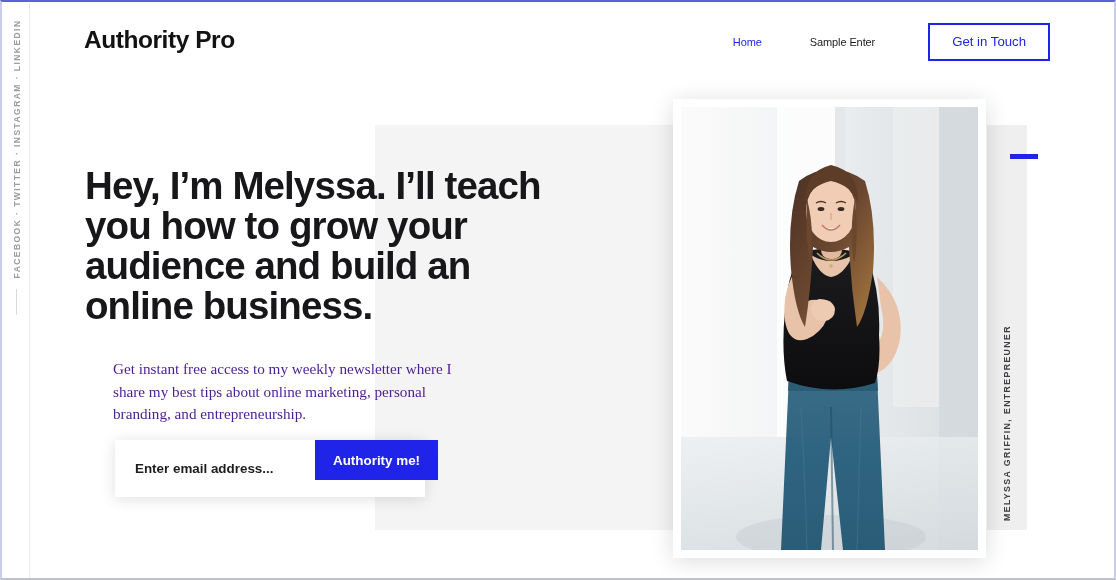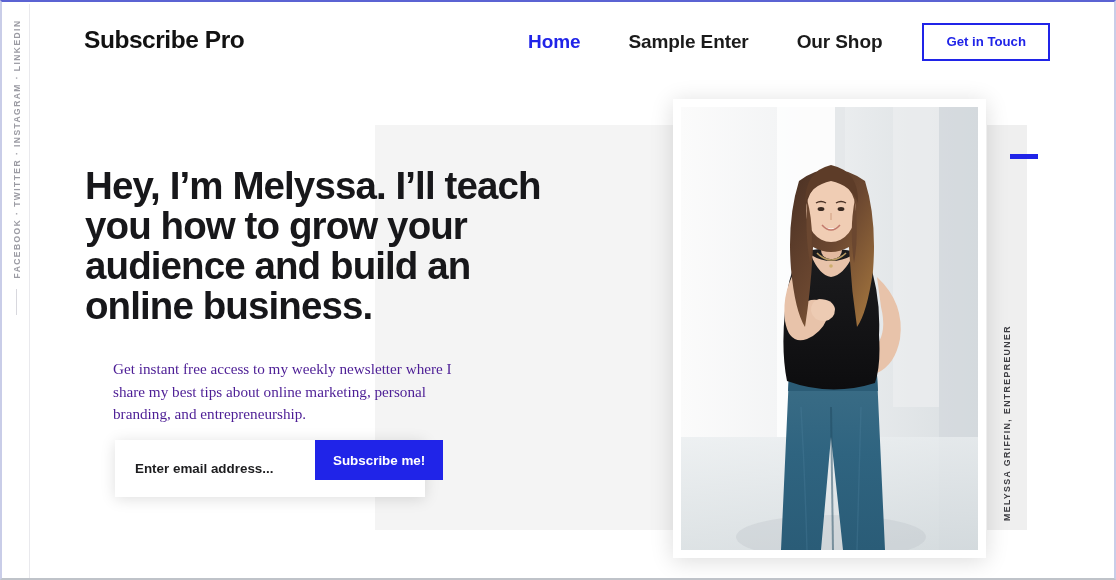--- a/index.html
+++ b/index.html
@@ -78,38 +78,38 @@
     cursor: pointer;
   }
   #main-nav {
     position: absolute;
     right: 66px; top: 19px;
     display: flex;
     align-items: center;
     gap: 0px;
   }
   #main-nav .nav-item {
-    font-size: 19px;
-    font-weight: 700;
+    font-size: 11px;
+    font-weight: 400;
     color: #1b1b1b;
     padding: 0 24px;
     line-height: 38px;
     cursor: pointer;
     white-space: nowrap;
     letter-spacing: -0.1px;
   }
   #main-nav .nav-item.active { color: #2024e8; }
   #main-nav .nav-cta {
     font-size: 13.2px;
-    font-weight: 700;
+    font-weight: 400;
     color: #2024e8;
     border: 2px solid #2024e8;
     padding: 0 22px;
     line-height: 34px;
-    margin-left: 16px;
+    margin-left: 29px;
     cursor: pointer;
     white-space: nowrap;
   }
 
   
   #hero { position: absolute; left: 28px; top: 76px; width: 1086px; height: 502px; }
 
   .gray-block-left {
     position: absolute;
     left: 345px; top: 47px;
@@ -234,44 +234,43 @@
 <div id="page-frame">
 
   <div id="social-rail">
     <div class="rail-inner">
       <span class="rail-text">FACEBOOK  ·  TWITTER  ·  INSTAGRAM  ·  LINKEDIN</span>
     </div>
     <div class="rail-line"></div>
   </div>
 
   <div id="site-header">
-    <div id="site-logo">Subscribe Pro</div>
+    <div id="site-logo">Authority Pro</div>
 
     <nav id="main-nav">
       <span class="nav-item active">Home</span>
       <span class="nav-item">Sample Enter</span>
-      <span class="nav-item">Our Shop</span>
       <span class="nav-cta">Get in Touch</span>
     </nav>
   </div>
 
   <section id="hero">
 
     <div class="gray-block-left"></div>
     <div class="gray-block-right"></div>
     <div id="accent-bar"></div>
 
     <div id="hero-copy">
       <h1 id="hero-headline">Hey, I’m Melyssa. I’ll teach you how to grow your audience and build an online business.</h1>
       <p id="hero-subtext">Get instant free access to my weekly newsletter where I share my best tips about online marketing, personal branding, and entrepreneurship.</p>
     </div>
 
     <form id="subscribe-form">
       <input id="email-input" type="text" placeholder="Enter email address..." style="">
-      <button id="subscribe-button" type="submit">Subscribe me!</button>
+      <button id="subscribe-button" type="submit">Authority me!</button>
     </form>
 
     <div id="portrait-card">
       <div id="portrait-photo">
         <svg viewBox="0 0 297 443" preserveAspectRatio="xMidYMid slice">
           <defs>
             <linearGradient id="wallG" x1="0" y1="0" x2="1" y2="0">
               <stop offset="0" stop-color="#fbfbfb"></stop>
               <stop offset="0.35" stop-color="#f3f4f5"></stop>
               <stop offset="0.62" stop-color="#e7eaec"></stop>

